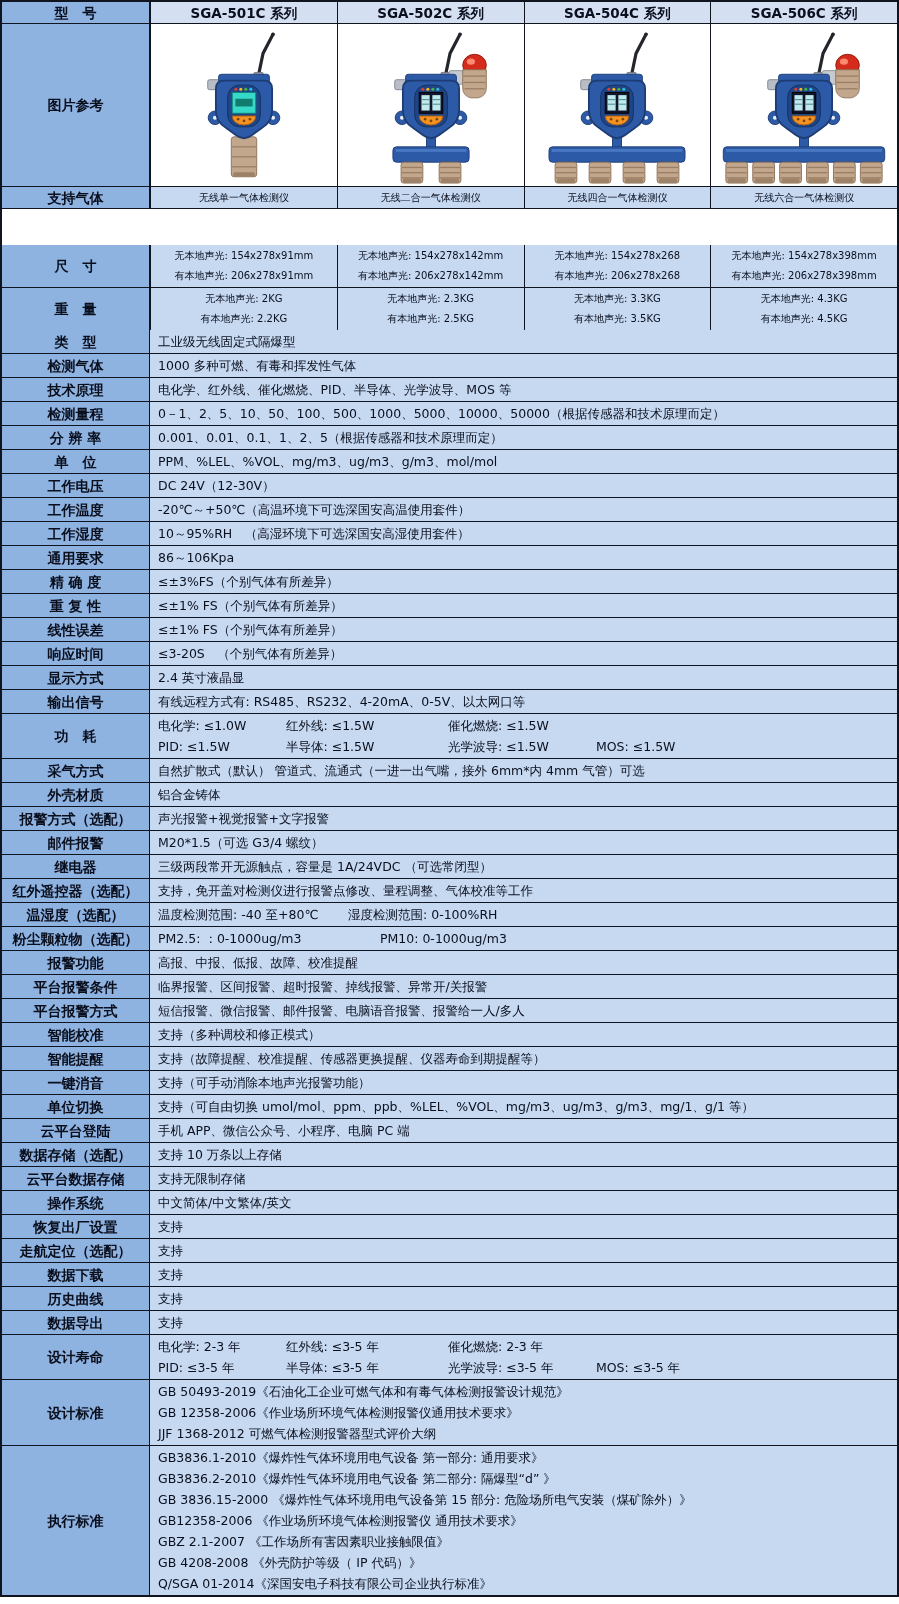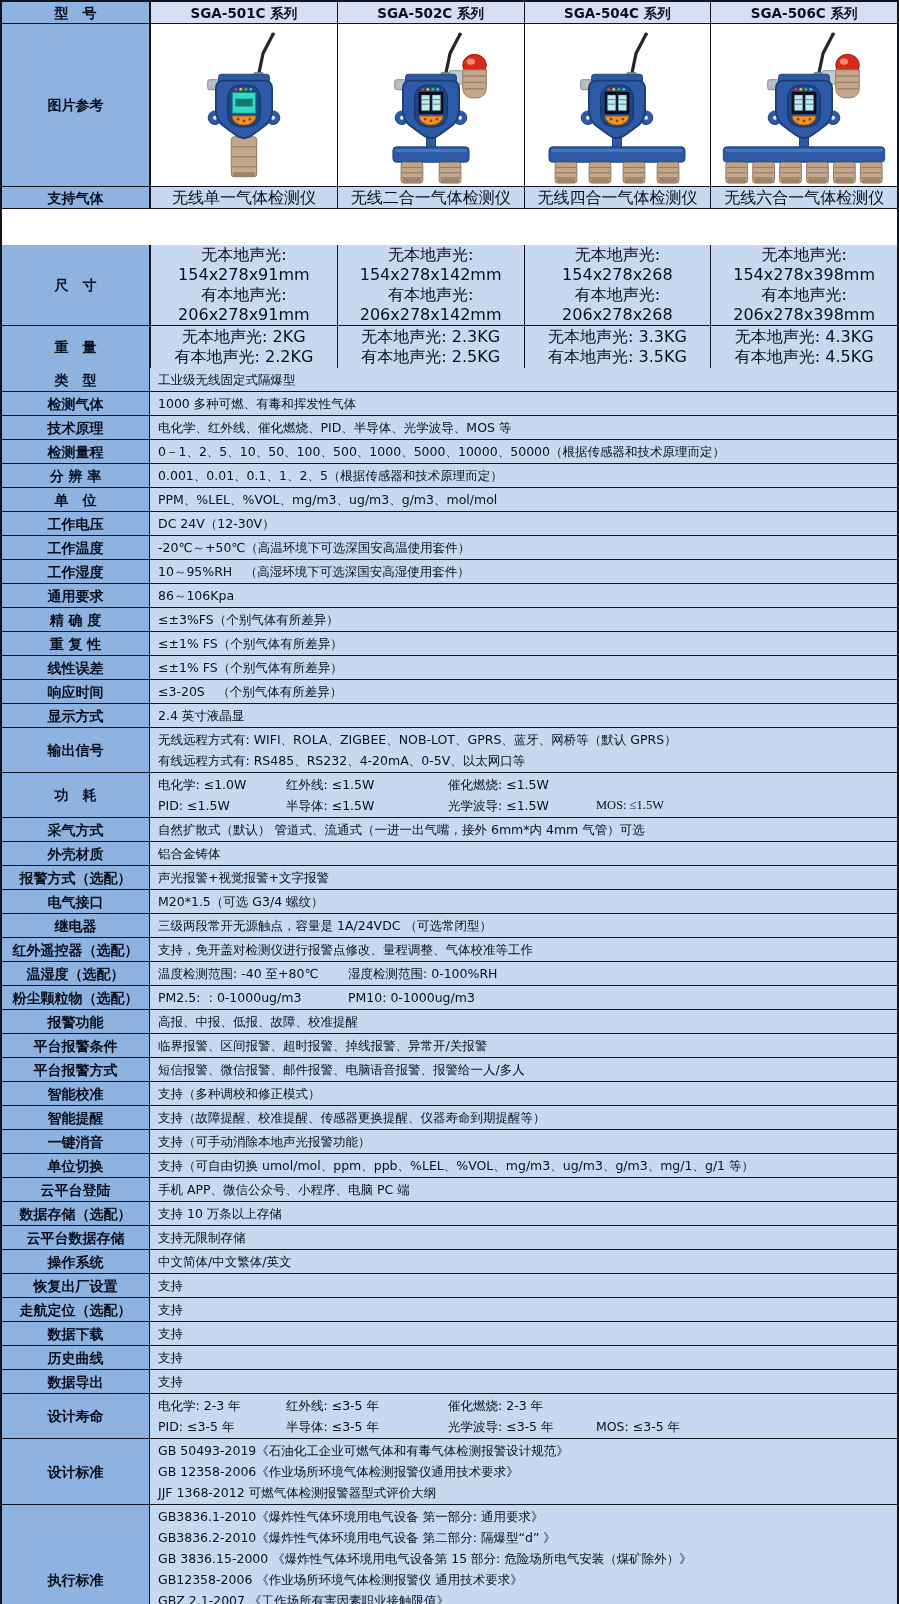--- a/index.html
+++ b/index.html
@@ -9,21 +9,21 @@
   .lab{flex:0 0 148px;box-sizing:border-box;border-right:1px solid var(--bd);
        background:var(--labbg);display:flex;align-items:center;justify-content:center;
        text-align:center;font-weight:bold;font-size:14px;color:var(--tx);line-height:18px;padding:1px 2px;}
   .val{flex:1;box-sizing:border-box;background:var(--valbg);display:flex;flex-direction:column;
        justify-content:center;padding:1px 8px;font-size:12.5px;color:var(--tx);line-height:21px;}
   .val .ln{display:block;white-space:pre-wrap;}
   .segline{display:flex;}
   .seg{display:inline-block;white-space:pre;}
   .col{flex:1;box-sizing:border-box;border-left:1px solid var(--bd);background:var(--valbg);
        display:flex;flex-direction:column;align-items:center;justify-content:center;
-       text-align:center;font-size:16px;color:var(--tx);line-height:20px;}
+       text-align:center;font-size:10px;color:var(--tx);line-height:20px;}
   .col:first-of-type{border-left:none;}
   .hdr{min-height:21px;}
   .hdr .col{background:var(--hdrbg);font-weight:bold;font-size:13.5px;}
   .imgrow{height:162px;}
   .imgrow .col{background:var(--imgbg);justify-content:flex-end;padding-bottom:2px;}
   .gasrow{min-height:21px;}
   .dimrow{min-height:42px;margin-top:36px;}
   .wrow{min-height:42px;}
   svg{display:block;}
 </style>
@@ -390,37 +390,36 @@
       </div>
       <div class="row">
         <div class="lab">显示方式</div>
         <div class="val">
           <span class="ln">2.4 英寸液晶显</span>
         </div>
       </div>
       <div class="row">
         <div class="lab">输出信号</div>
         <div class="val">
-          <span class="ln">无线远程方式有: WIFI、ROLA、ZIGBEE、NOB-LOT、GPRS、蓝牙、网桥等（默认 GPRS）</span>
           <span class="ln">有线远程方式有: RS485、RS232、4-20mA、0-5V、以太网口等</span>
         </div>
       </div>
       <div class="row">
         <div class="lab">功　耗</div>
         <div class="val">
           <div class="segline">
             <span class="seg" style="min-width: 128px;">电化学: ≤1.0W</span>
             <span class="seg" style="min-width: 162px;">红外线: ≤1.5W</span>
             <span class="seg" style="min-width: 148px;">催化燃烧: ≤1.5W</span>
           </div>
           <div class="segline">
             <span class="seg" style="min-width: 128px;">PID: ≤1.5W</span>
             <span class="seg" style="min-width: 162px;">半导体: ≤1.5W</span>
             <span class="seg" style="min-width: 148px;">光学波导: ≤1.5W</span>
-            <span class="seg" style="min-width: 0px; font-family: Liberation Serif, serif;">MOS: ≤1.5W</span>
+            <span class="seg" style="min-width: 0px;">MOS: ≤1.5W</span>
           </div>
         </div>
       </div>
       <div class="row">
         <div class="lab">采气方式</div>
         <div class="val">
           <span class="ln">自然扩散式（默认） 管道式、流通式（一进一出气嘴，接外 6mm*内 4mm 气管）可选</span>
         </div>
       </div>
       <div class="row">
@@ -429,21 +428,21 @@
           <span class="ln">铝合金铸体</span>
         </div>
       </div>
       <div class="row">
         <div class="lab">报警方式（选配）</div>
         <div class="val">
           <span class="ln">声光报警+视觉报警+文字报警</span>
         </div>
       </div>
       <div class="row">
-        <div class="lab">电气接口</div>
+        <div class="lab">邮件报警</div>
         <div class="val">
           <span class="ln">M20*1.5（可选 G3/4 螺纹）</span>
         </div>
       </div>
       <div class="row">
         <div class="lab">继电器</div>
         <div class="val">
           <span class="ln">三级两段常开无源触点，容量是 1A/24VDC （可选常闭型）</span>
         </div>
       </div>
@@ -460,21 +459,21 @@
             <span class="seg" style="min-width: 190px;">温度检测范围: -40 至+80℃</span>
             <span class="seg" style="min-width: 0px;">湿度检测范围: 0-100%RH</span>
           </div>
         </div>
       </div>
       <div class="row">
         <div class="lab">粉尘颗粒物（选配）</div>
         <div class="val">
           <div class="segline">
             <span class="seg" style="min-width: 190px;">PM2.5: ：0-1000ug/m3</span>
-            <span class="seg" style="min-width: 0px;">PM10: 0-1000ug/m3</span>
+            <span class="seg" style="min-width: 0px; margin-left: 32px;">PM10: 0-1000ug/m3</span>
           </div>
         </div>
       </div>
       <div class="row">
         <div class="lab">报警功能</div>
         <div class="val">
           <span class="ln">高报、中报、低报、故障、校准提醒</span>
         </div>
       </div>
       <div class="row">

